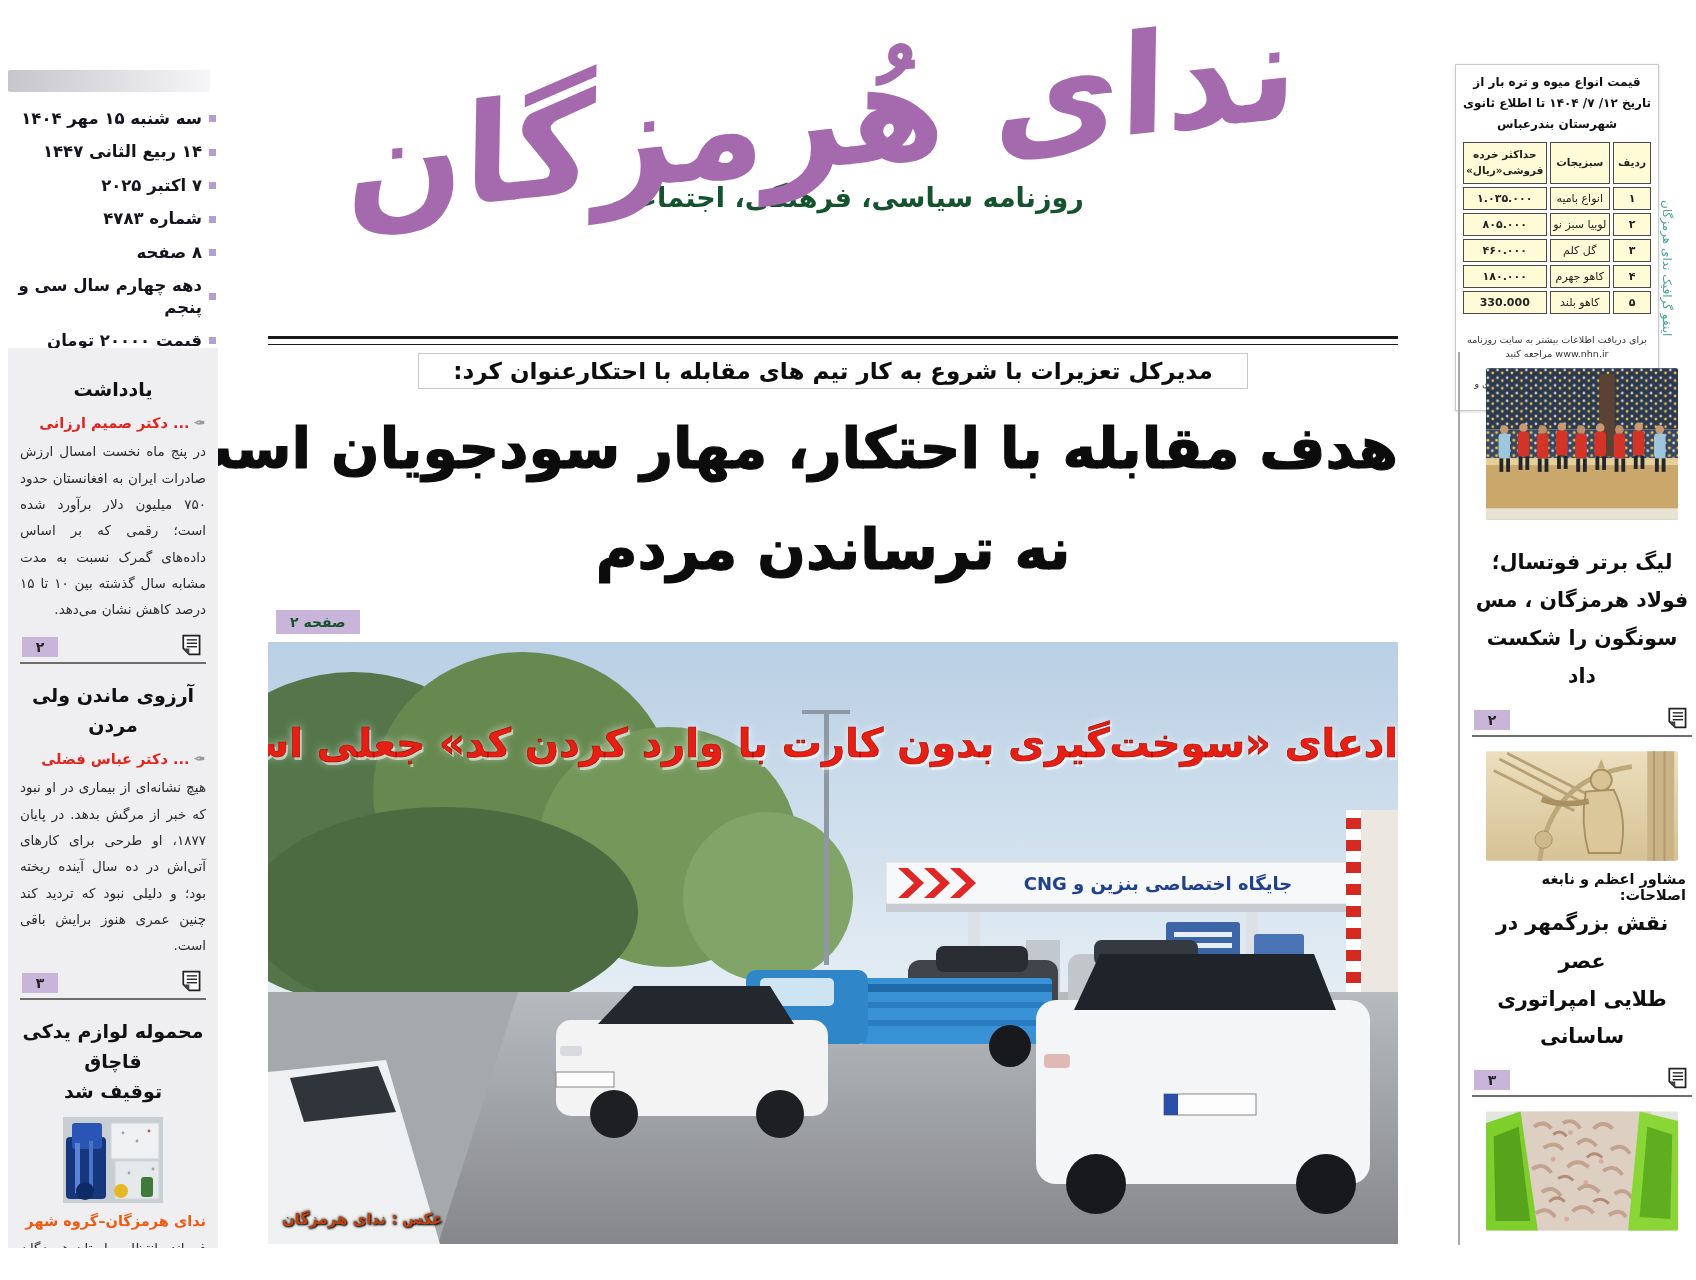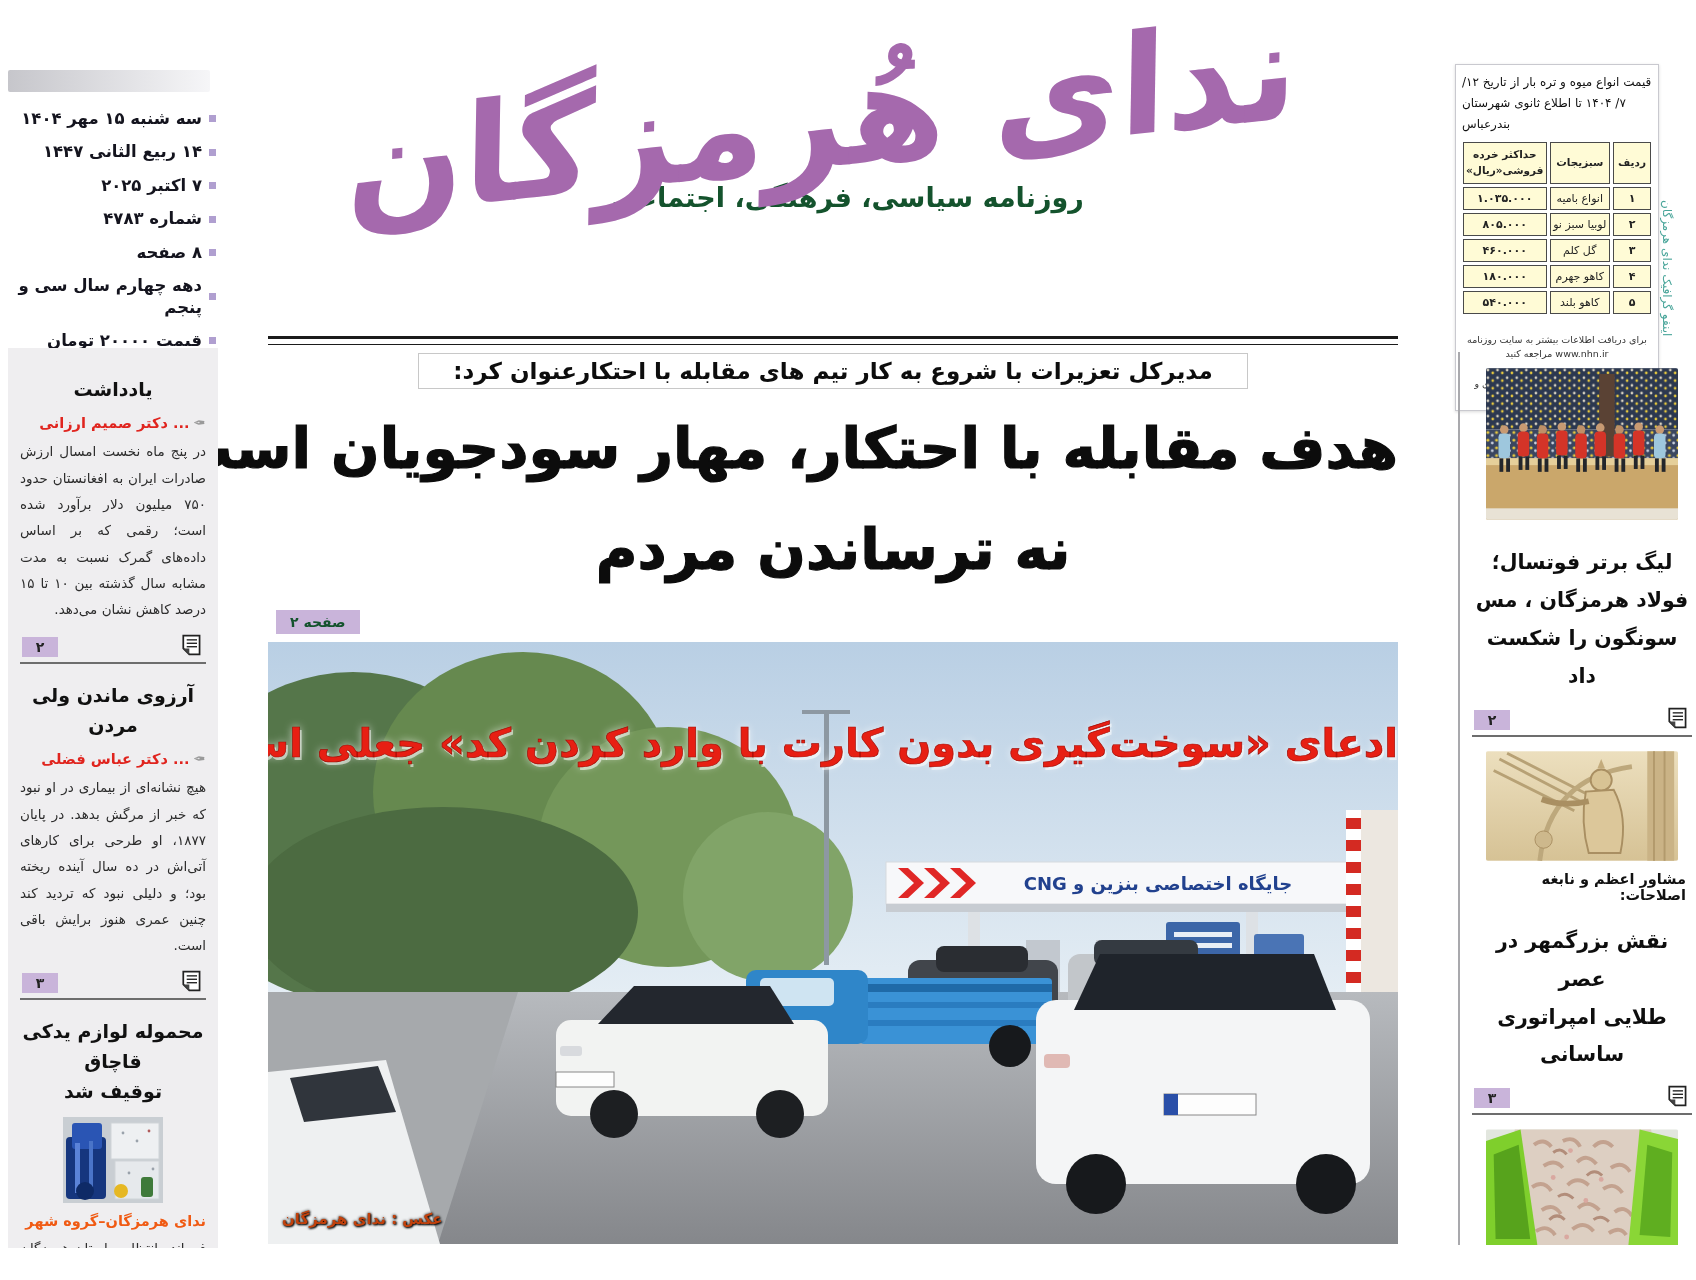--- a/index.html
+++ b/index.html
@@ -12,21 +12,21 @@
   .meta-item{display:flex;align-items:center;font-size:16.5px;font-weight:bold;color:#14141e;line-height:1.3;}
   .meta-bullet{width:7px;height:7px;background:#b09fd0;margin-left:7px;flex:0 0 auto;}
 
   
   .masthead{left:395px;top:0;width:905px;height:332px;text-align:center;}
   .masthead-title{margin-top:34px;font-size:138px;font-weight:bold;color:#a569ad;transform:rotate(-6deg) skewX(-7deg);line-height:1.2;white-space:nowrap;}
   .masthead-sub{margin-top:-18px;font-size:27px;font-weight:bold;color:#14532d;letter-spacing:1px;}
 
   
   .pricebox{left:1455px;top:64px;width:204px;background:#fff;border:1px solid #c9c9cf;box-shadow:0 1px 3px rgba(0,0,0,.15);padding:5px 4px 4px;box-sizing:border-box;}
-  .pricebox-title{font-size:12px;font-weight:normal;color:#101010;text-align:left;line-height:1.75;padding:2px 2px 4px;}
+  .pricebox-title{font-size:12px;font-weight:bold;color:#101010;text-align:center;line-height:1.75;padding:2px 2px 4px;}
   table.prices{width:100%;border-collapse:separate;border-spacing:3px;}
   table.prices th,table.prices td{border:1px solid #4a4a4a;background:#fffbd6;text-align:center;padding:4px 2px;font-size:11px;color:#222;}
   table.prices th{font-weight:bold;font-size:10.5px;line-height:1.5;}
   td.num{font-weight:bold;font-size:12.5px;}
   td.itm{font-size:11px;color:#44403a;}
   td.rw{font-weight:bold;font-size:12px;}
   .foot1,.foot2{font-size:9.5px;color:#333;text-align:center;margin-top:16px;line-height:1.5;}
   .info-label{left:1660px;top:74px;height:262px;writing-mode:vertical-rl;font-size:12px;color:#49a59a;letter-spacing:1px;}
 
   
@@ -133,21 +133,21 @@
           <td class="num">۴۶۰.۰۰۰</td>
         </tr>
       <tr>
           <td class="rw">۴</td>
           <td class="itm">کاهو جهرم</td>
           <td class="num">۱۸۰.۰۰۰</td>
         </tr>
       <tr>
           <td class="rw">۵</td>
           <td class="itm">کاهو بلند</td>
-          <td class="num">۵۴۰.۰۰۰</td>
+          <td class="num">330.000</td>
         </tr>
     </tbody>
   </table>
   <div class="foot1">برای دریافت اطلاعات بیشتر به سایت روزنامه www.nhn.ir مراجعه کنید</div>
   <div class="foot2">منبع : سازمان ساماندهی مشاغل شهری و فرآورده های کشاورزی</div>
 </div>
 <div class="abs info-label">اینفو گرافیک ندای هرمزگان</div>
 
 <div class="abs rule-double"></div>
 <div class="abs kicker-wrap">
@@ -444,21 +444,21 @@
       <circle cx="120" cy="30" r="11" fill="#d8c394" stroke="#a98f62" stroke-width="2"></circle>
       <path d="M116 18 L120 8 L124 18 Z" fill="#c3ab7c"></path>
       <path d="M104 42 Q98 74 107 106 L140 106 Q148 68 133 40 Z" fill="#dcc79a" stroke="#a98f62" stroke-width="2"></path>
       <path d="M107 52 Q80 58 58 50" stroke="#a98f62" stroke-width="6" fill="none"></path>
       <rect x="168" y="0" width="28" height="114" fill="#cab386"></rect>
       <line x1="175" y1="0" x2="175" y2="114" stroke="#b29a6c" stroke-width="2"></line>
       <line x1="186" y1="0" x2="186" y2="114" stroke="#b29a6c" stroke-width="2"></line>
       <circle cx="60" cy="92" r="9" fill="#cdb88c" stroke="#a98f62"></circle>
     </svg>
     <div class="rsb-kicker">مشاور اعظم و نابغه اصلاحات:</div>
-    <div class="rsb-title" style="margin-top:20px">نقش بزرگمهر در عصر
+    <div class="rsb-title" style="margin-top:2px">نقش بزرگمهر در عصر
 طلایی امپراتوری
 ساسانی</div>
     <div class="sb-footer">
       <span class="doc-icon">
         <svg width="26" height="24" viewBox="0 0 30 28">
             <path d="M6 3 H25 V25 H13 L6 18 Z" fill="#fff" stroke="#222" stroke-width="2"></path>
             <path d="M13 25 L6 18 H13 Z" fill="#444"></path>
             <line x1="10" y1="8" x2="22" y2="8" stroke="#222" stroke-width="1.6"></line>
             <line x1="10" y1="12" x2="22" y2="12" stroke="#222" stroke-width="1.6"></line>
             <line x1="10" y1="16" x2="22" y2="16" stroke="#222" stroke-width="1.6"></line>

